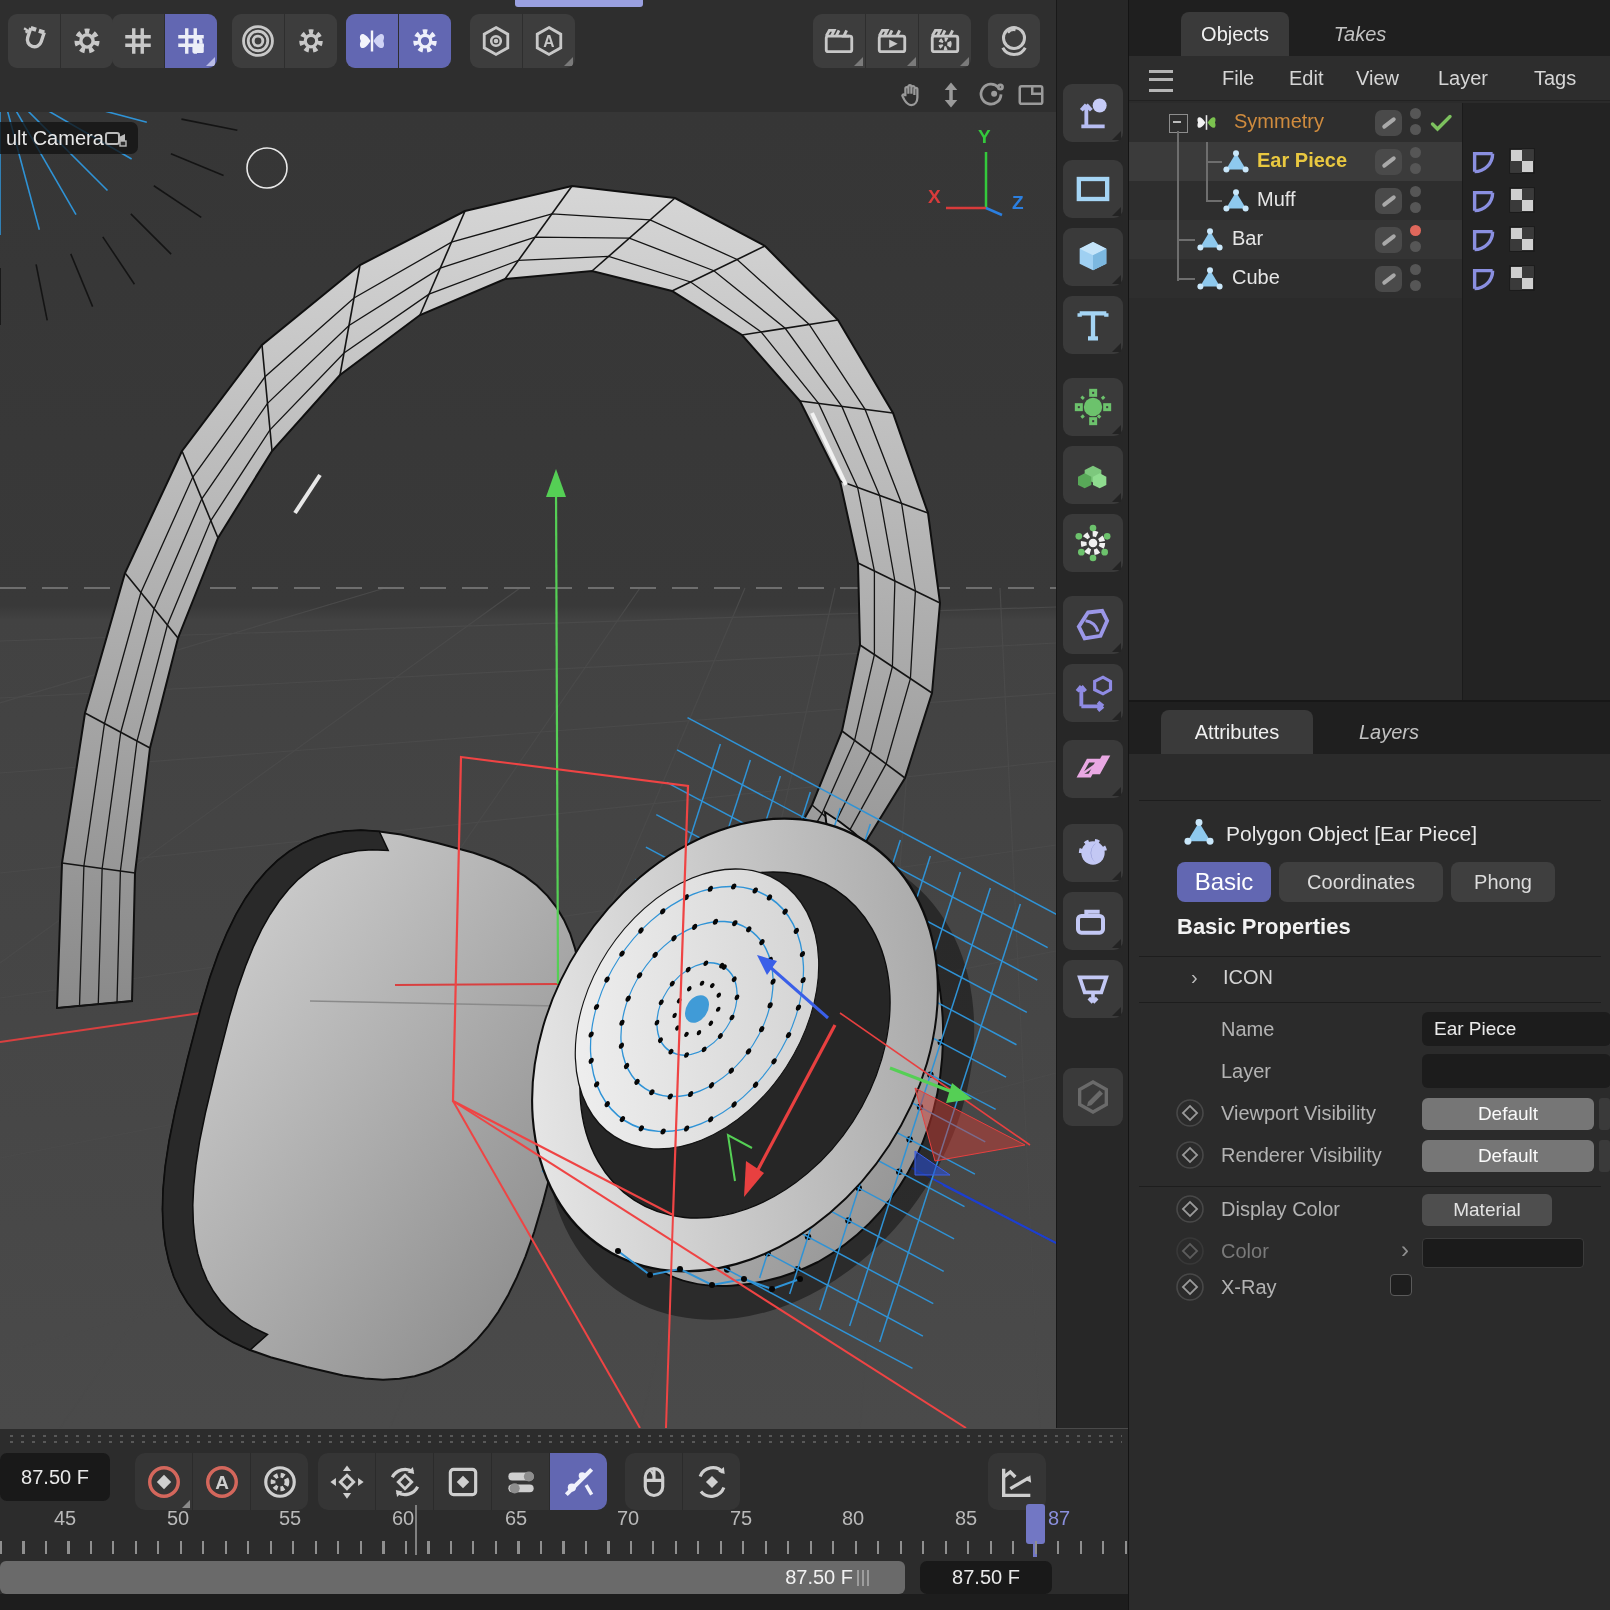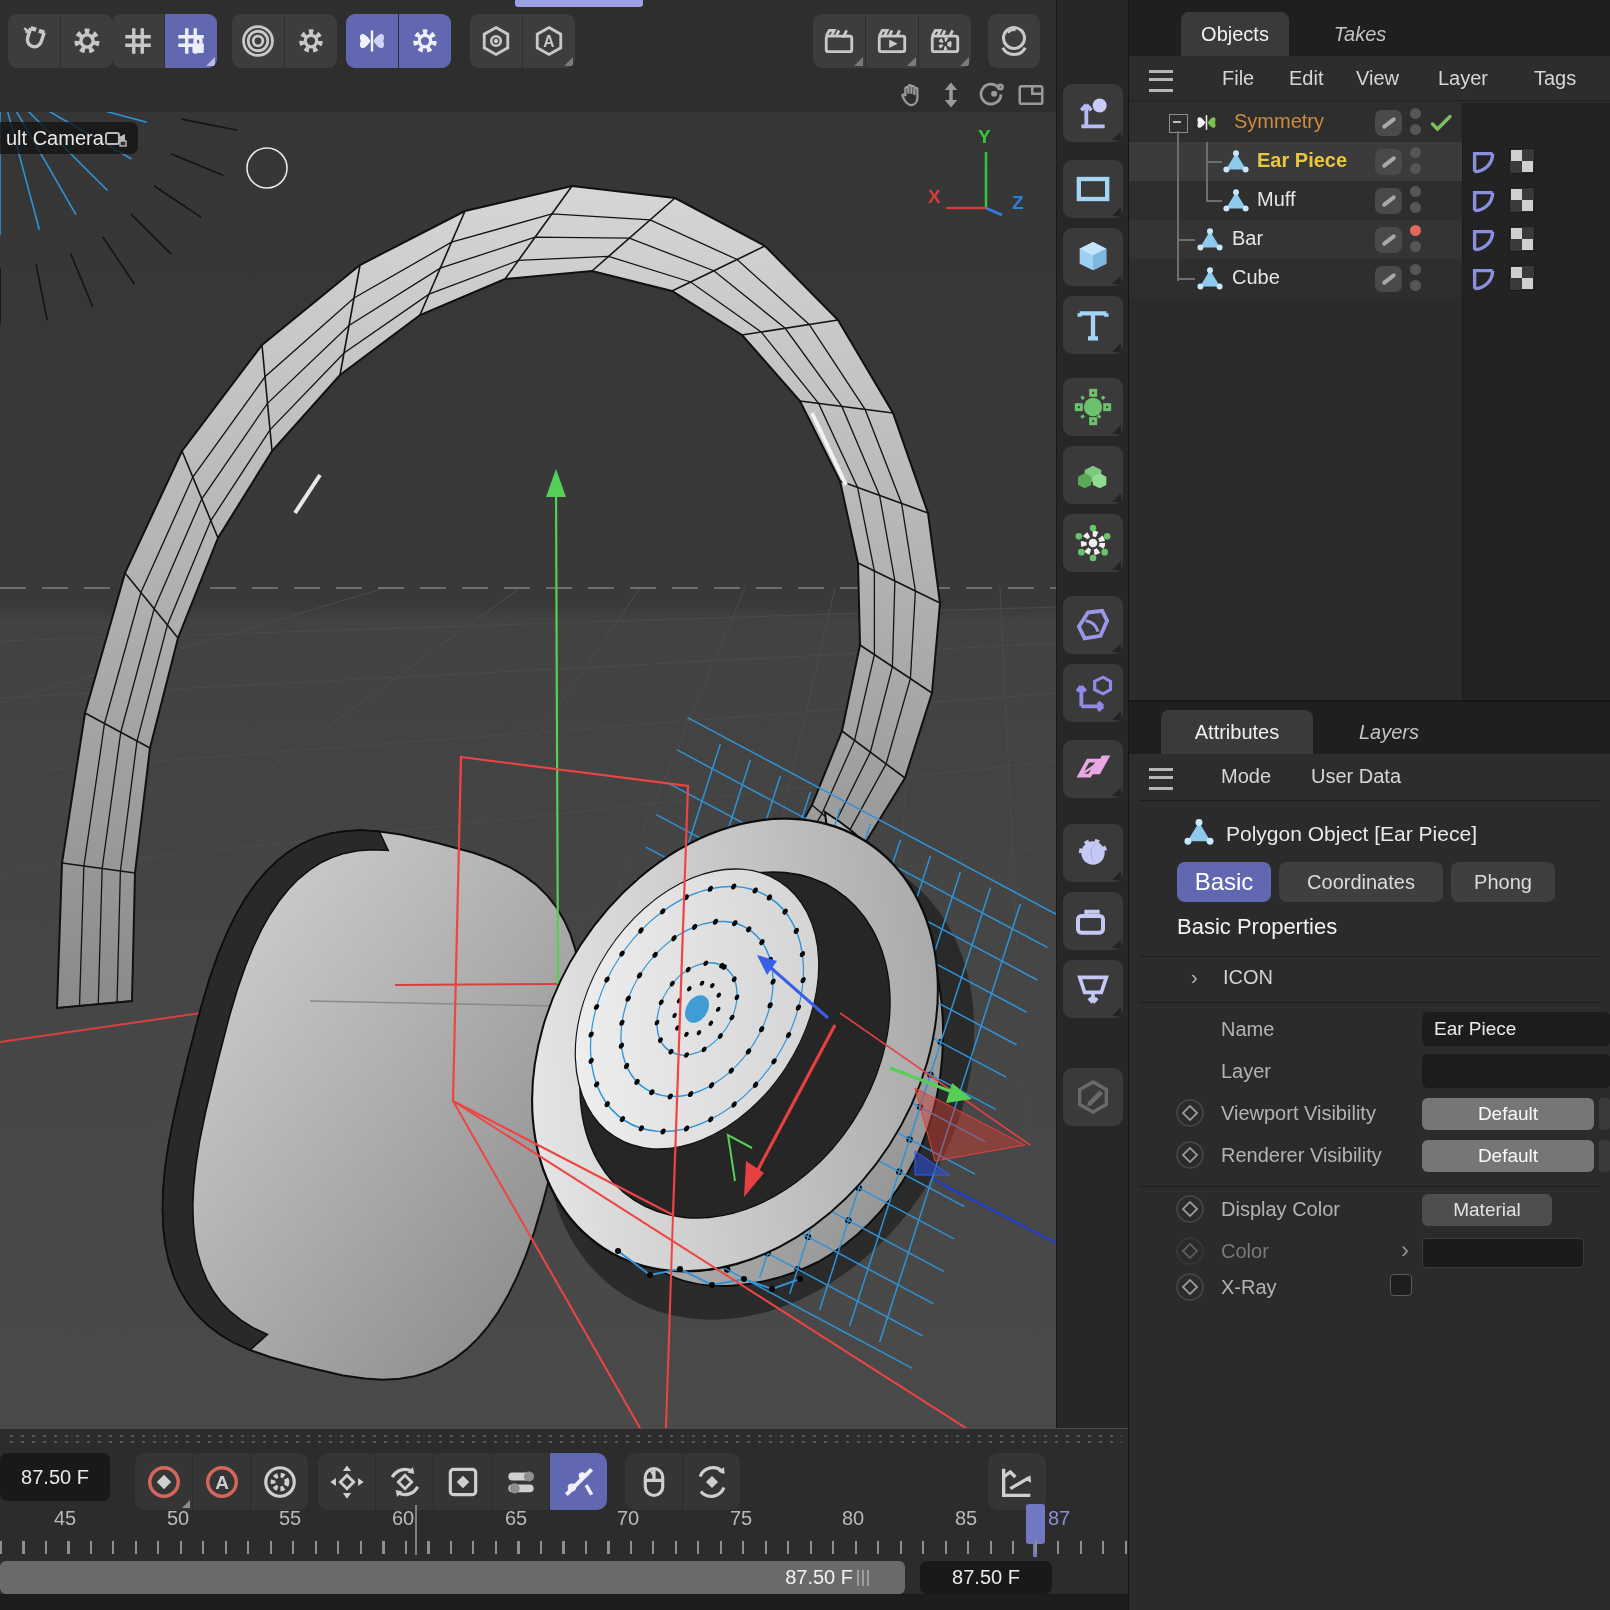--- a/index.html
+++ b/index.html
@@ -903,45 +903,38 @@
 
     <div class="abs" style="left:0;top:700px;width:482px;height:2px;background:#171717"></div>
     <div class="bar" style="top:702px;height:52px">
       <div class="tab-active" style="left:32px;top:8px;width:152px;height:44px">
         <span>Attributes</span>
       </div>
       <div class="tab-idle" style="left:200px;top:8px;width:120px;height:44px">
         <span>Layers</span>
       </div>
     </div>
-    <div class="abs" style="left:0;top:754px;width:482px;height:44px;background:#2d2d2d">
-      <div class="abs" style="left:20px;top:14px">
-          <div class="ham"></div>
-        </div>
-      <span class="menuitem" style="left:92px">Mode</span>
-      <span class="menuitem" style="left:182px">User Data</span>
-    </div>
     <div class="divider" style="top:800px"></div>
 
     <svg class="ic abs" style="left:55px;top:818px" width="30" height="28" viewBox="0 0 26 24">
         <use href="#sym-poly"></use>
       </svg>
     <span class="abs" style="left:97px;top:822px;font-size:21px;color:#e9e9e9">Polygon Object [Ear Piece]</span>
 
     <div class="abs" style="left:48px;top:862px;width:94px;height:40px;background:#6267b2;border-radius:8px;display:flex;align-items:center;justify-content:center;font-size:24px;color:#fff">
         <span>Basic</span>
       </div>
     <div class="abs" style="left:150px;top:862px;width:164px;height:40px;background:#3f3f3f;border-radius:8px;display:flex;align-items:center;justify-content:center;font-size:20px;color:#dcdcdc">
         <span>Coordinates</span>
       </div>
     <div class="abs" style="left:322px;top:862px;width:104px;height:40px;background:#3f3f3f;border-radius:8px;display:flex;align-items:center;justify-content:center;font-size:20px;color:#dcdcdc">
         <span>Phong</span>
       </div>
 
-    <span class="abs" style="left:48px;top:914px;font-size:22px;font-weight:normal;color:#f2f2f2">Basic Properties</span>
+    <span class="abs" style="left:48px;top:914px;font-size:22px;font-weight:bold;color:#f2f2f2">Basic Properties</span>
     <div class="divider" style="top:956px"></div>
 
     <span class="abs" style="left:62px;top:966px;font-size:20px;color:#bdbdbd">›</span>
     <span class="abs" style="left:94px;top:966px;font-size:20px;font-weight:normal;color:#d2d2d2">ICON</span>
     <div class="divider" style="top:1002px"></div>
 
     <span class="attr-label" style="top:1018px">Name</span>
     <input class="inputval" style="top: 1012px;" value="Ear Piece">
 
     <span class="attr-label" style="top:1060px">Layer</span>

